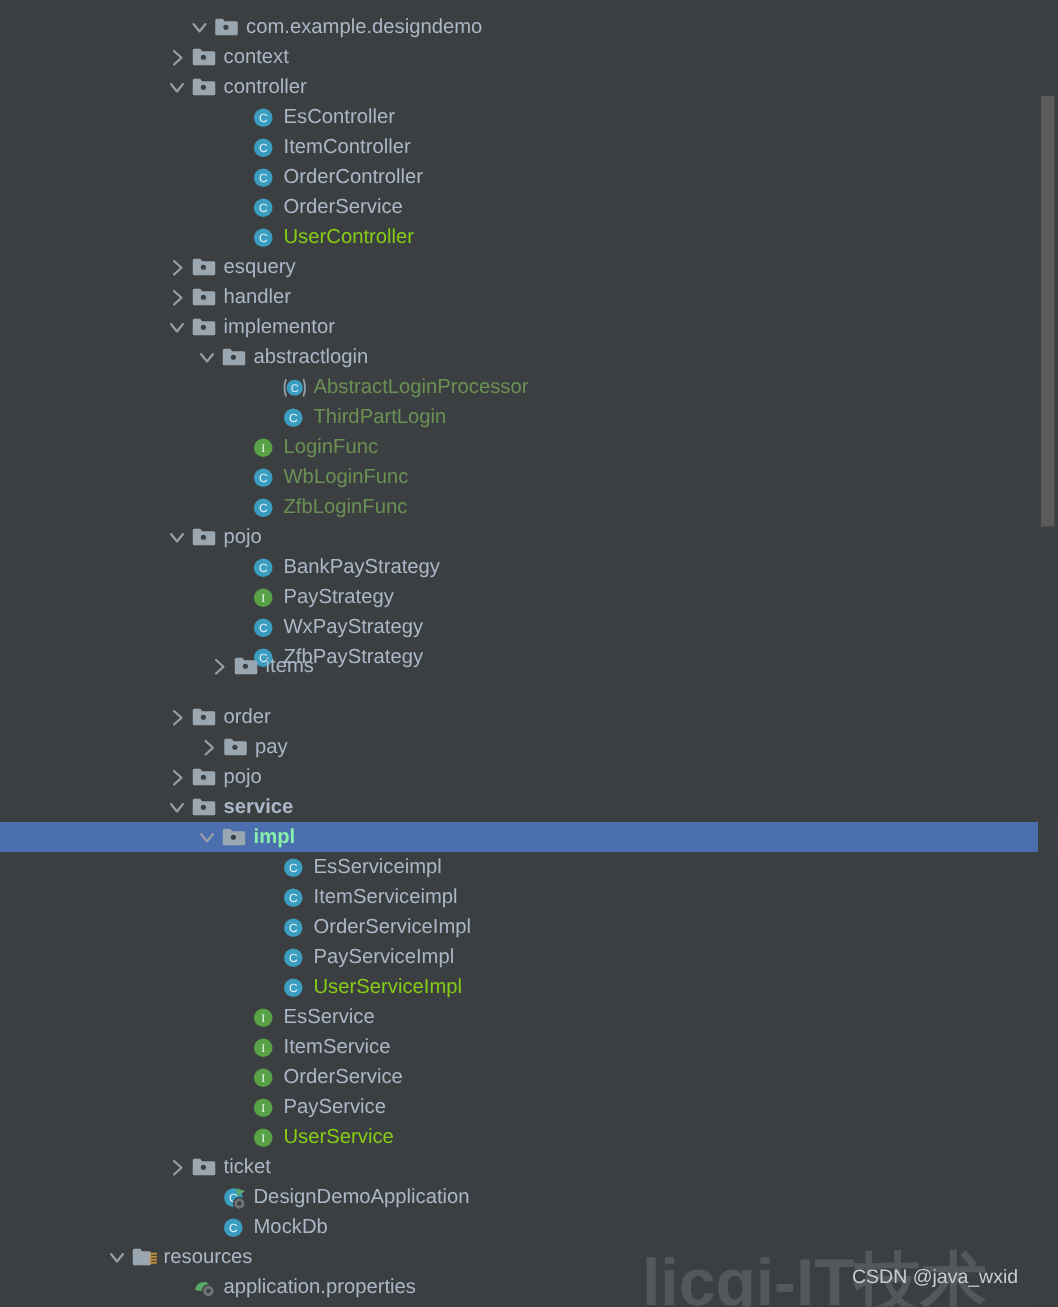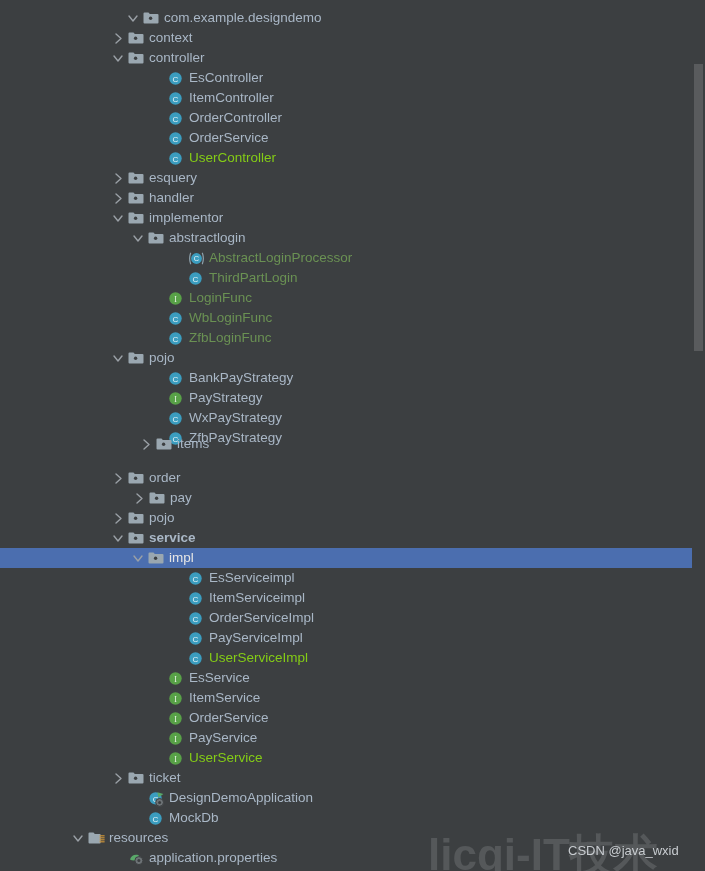--- a/index.html
+++ b/index.html
@@ -22,21 +22,21 @@
   .arrow{
     flex:0 0 auto;width:18px;height:20px;position:relative;
   }
   .arrow svg{position:absolute;left:4px;top:5px;}
   .ico{flex:0 0 auto;width:18px;height:20px;position:relative;margin-right:3px;}
   .ico svg{position:absolute;left:1px;top:3px;}
   .lbl{flex:0 0 auto;color:#a9b7c6;padding-left:1px;}
   .c-gray{color:#a9b7c6;}
   .c-green{color:#6a9153;}
   .c-blue{color:#84cc16;}
-  .row.sel .lbl{color:#e5e5e5;}
+  .row.sel .lbl{color:#86efac;font-weight:bold;}
 
   
   #sb-track{position:absolute;right:0;top:0;width:13px;height:871px;background:#3c3f41;}
   #sb-thumb{position:absolute;right:2px;width:9px;background:#595b5d;border-radius:0;}
 
   
   #wm-big{
     position:absolute;left:428px;top:826px;
     font-size:44px;font-weight:bold;color:#55585a;
     letter-spacing:0px;white-space:nowrap;

